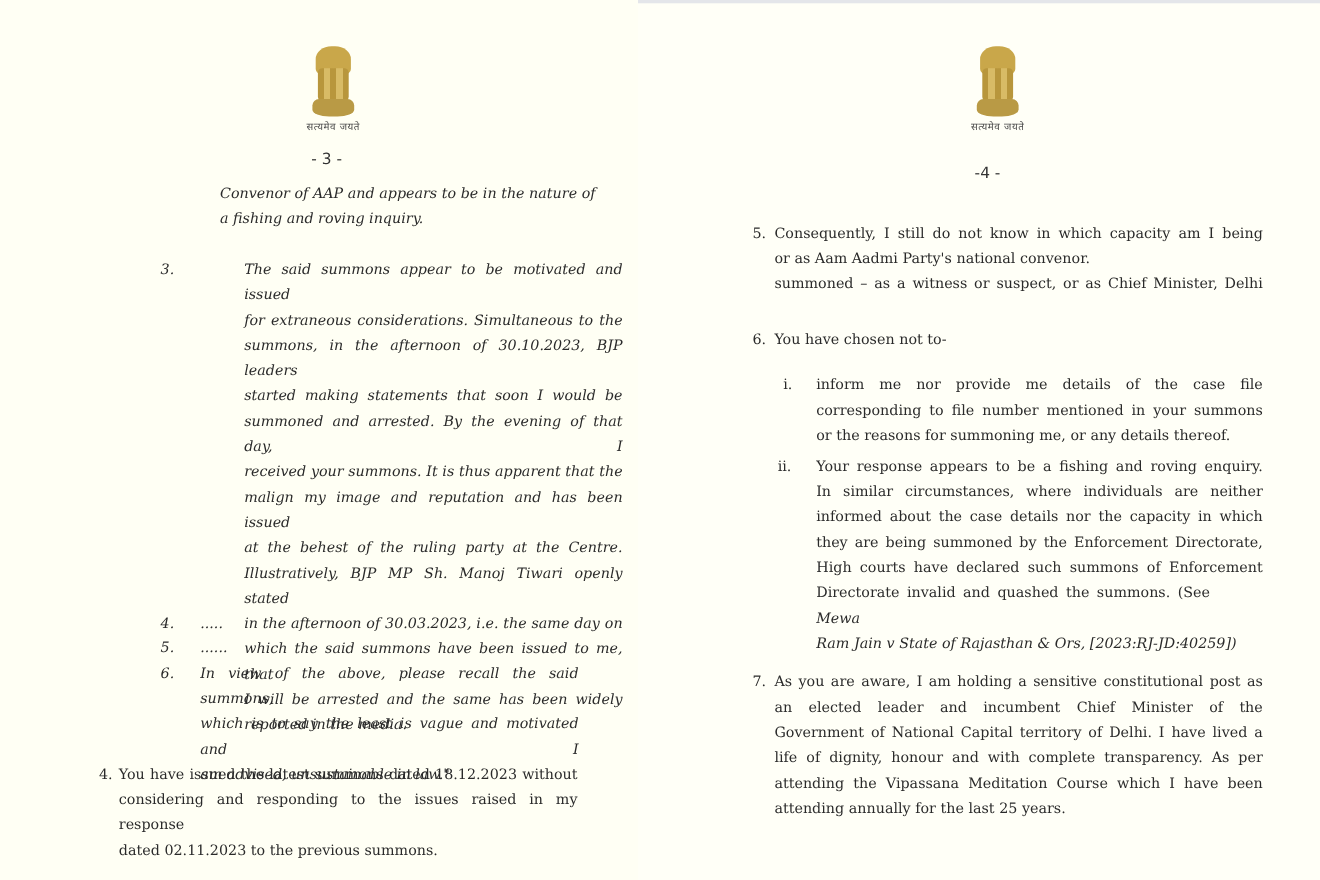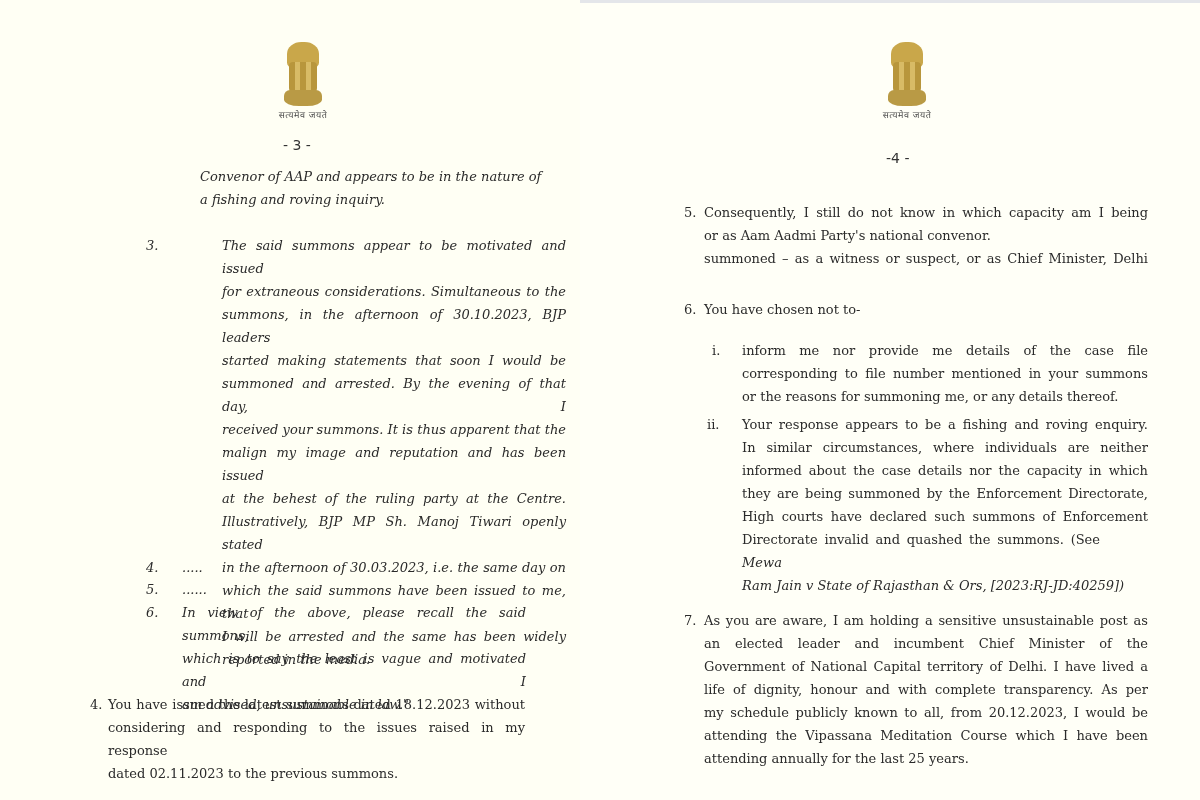--- a/index.html
+++ b/index.html
@@ -105,20 +105,19 @@
     <p style="text-align-last: justify;">In similar circumstances, where individuals are neither</p>
     <p style="text-align-last: justify;">informed about the case details nor the capacity in which</p>
     <p style="text-align-last: justify;">they are being summoned by the Enforcement Directorate,</p>
     <p style="text-align-last: justify;">High courts have declared such summons of Enforcement</p>
     <p style="text-align-last: justify;">Directorate invalid and quashed the summons. (See<span style="font-style: italic; margin-left: 48px;"> Mewa</span></p>
     <p style="font-style: italic; text-align-last: left;">Ram Jain v State of Rajasthan &amp; Ors, [2023:RJ-JD:40259])</p>
   </div>
 
 <div class="num" style="left:684px;top:609px;">7.</div>
 <div class="par" id="p7" style="left:704px;top:609px;width:444px;">
-    <p style="text-align-last: justify;">As you are aware, I am holding a sensitive unsustainable post as</p>
+    <p style="text-align-last: justify;">As you are aware, I am holding a sensitive constitutional post as</p>
     <p style="text-align-last: justify;">an elected leader and incumbent Chief Minister of the</p>
     <p style="text-align-last: justify;">Government of National Capital territory of Delhi. I have lived a</p>
     <p style="text-align-last: justify;">life of dignity, honour and with complete transparency. As per</p>
-    <p style="text-align-last: justify;">my schedule publicly known to all, from 20.12.2023, I would be</p>
     <p style="text-align-last: justify;">attending the Vipassana Meditation Course which I have been</p>
     <p style="text-align-last: left;">attending annually for the last 25 years.</p>
   </div>
 
 </body></html>

